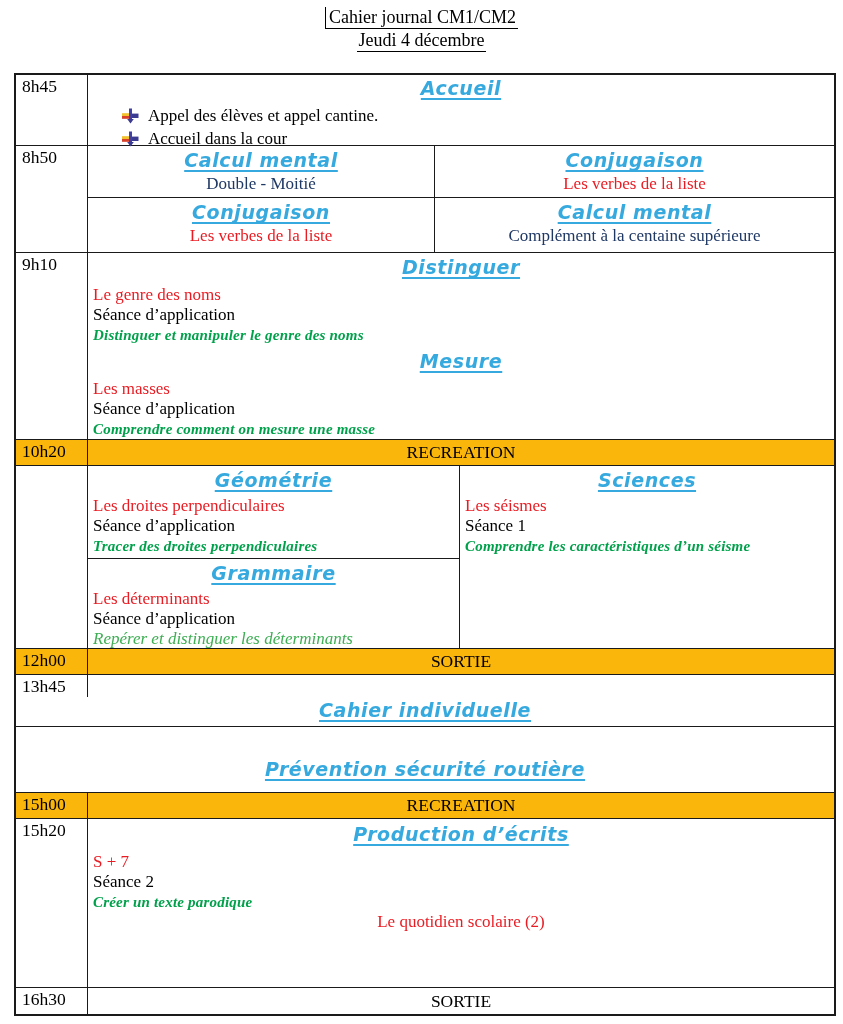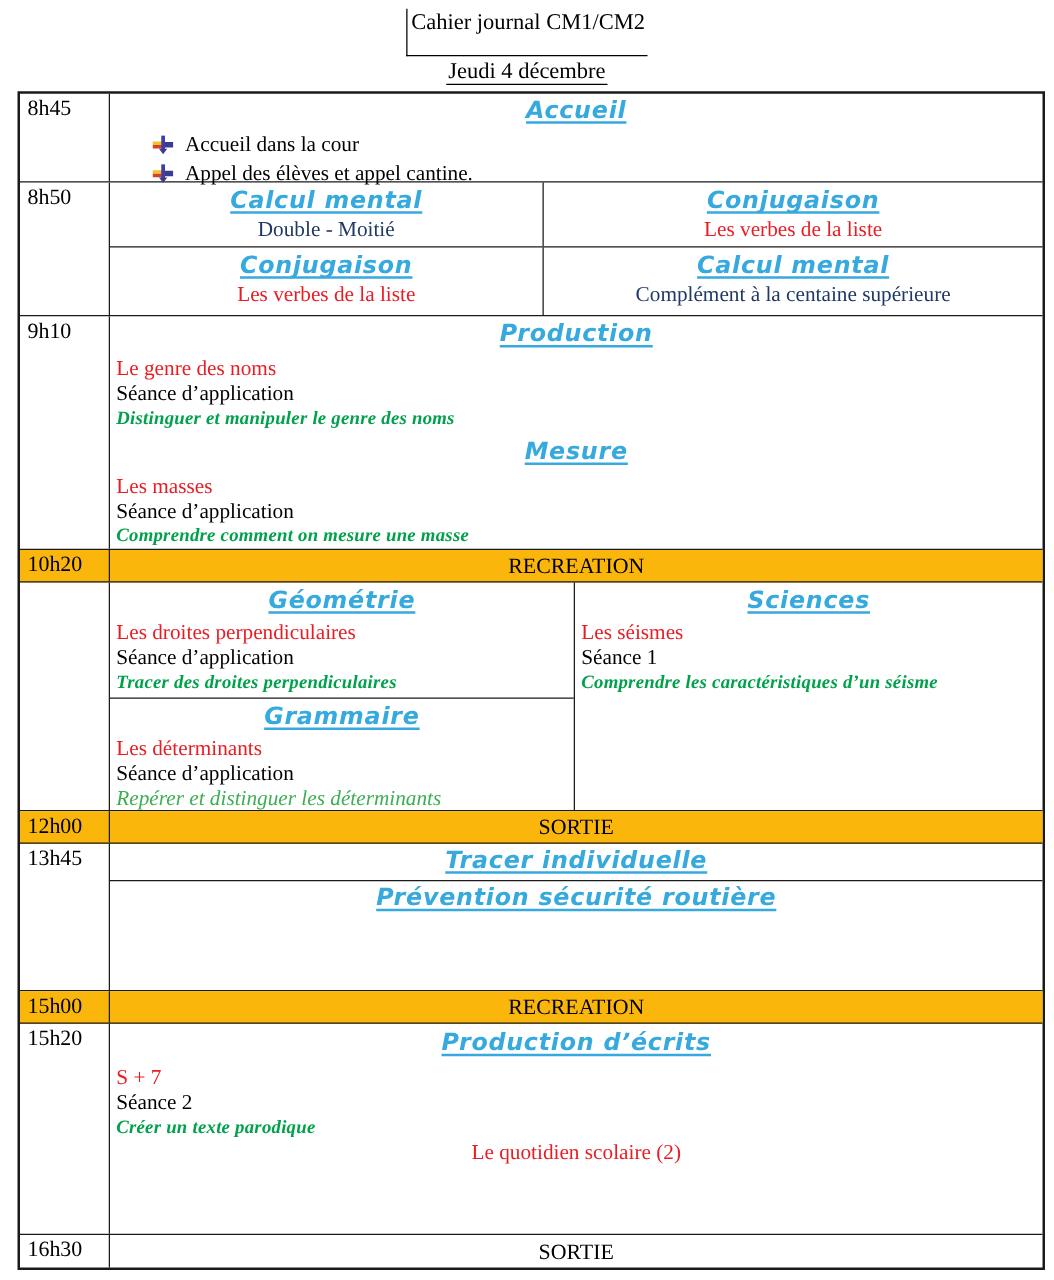--- a/index.html
+++ b/index.html
@@ -12,21 +12,21 @@
   }
   .page { position: relative; width: 843px; height: 1024px; }
 
   
   .doc-header { text-align: center; padding-top: 7px; }
   .doc-title {
     display: inline-block;
     font-size: 18px; line-height: 21px;
     border-bottom: 1.6px solid #000;
     border-left: 1.6px solid #000;
-    padding: 0 2px 16px 3px;
+    padding: 0 2px 0 3px;
   }
   .doc-date {
     display: inline-block;
     font-size: 18px; line-height: 21px;
     border-bottom: 1.6px solid #000;
     padding: 0 2px;
     margin-top: 1px;
   }
 
   
@@ -97,23 +97,23 @@
   .band-label { flex: 1; text-align: center; font-size: 17.5px; line-height: 25px; }
 
   .row-geo { height: 182px; }
   .geo-left { width: 372px; border-right: 1.5px solid #1a1a1a; box-sizing: border-box; }
   .geo-right { flex: 1; }
   .sub-geometrie { height: 93px; border-bottom: 1.5px solid #1a1a1a; box-sizing: border-box; padding-top: 1px; }
   .sub-grammaire { padding-top: 1px; }
   .geo-right { padding-top: 1px; }
   .row-geo .h-blue { margin-bottom: 2px; }
 
-  .row-1345 { height: 117px; }
+  .row-1345 { height: 117px; flex-direction: column; }
   .lecture-cell { height: 30px; border-bottom: 1.5px solid #1a1a1a; box-sizing: border-box; }
-  .prevention-cell { height: 85px; display: flex; justify-content: center; }
+  .prevention-cell { height: 85px; display: flex; align-items: center; justify-content: center; }
 
   .row-1520 { height: 168px; }
   .row-1520 .h-blue { margin-top: 2px; margin-bottom: 4px; }
   .row-1520 .h-second { margin-top: 3px; margin-bottom: 1px; }
 
   .row-1630 { height: 26px; }
   .sortie-plain { flex: 1; text-align: center; font-size: 17.5px; line-height: 26px; }
 </style>
 </head>
 <body>
@@ -135,33 +135,33 @@
           <div class="bullet-row">
             <span class="bullet-icon">
               <svg width="17" height="16" viewBox="0 0 17 16">
                 <rect x="0" y="5.2" width="8.5" height="2.8" fill="#f2c12e"></rect>
                 <rect x="0" y="8" width="8.5" height="2.8" fill="#d8402a"></rect>
                 <rect x="8.5" y="5.6" width="8" height="4.4" fill="#3c3b92"></rect>
                 <rect x="7" y="0.5" width="3" height="11" fill="#413fa0"></rect>
                 <path d="M5.2 11 L11.8 11 L8.5 15.4 Z" fill="#3c3b92"></path>
               </svg>
             </span>
-            <span class="bullet-text">Accueil dans la cour</span>
+            <span class="bullet-text">Appel des élèves et appel cantine.</span>
           </div>
           <div class="bullet-row">
             <span class="bullet-icon">
               <svg width="17" height="16" viewBox="0 0 17 16">
                 <rect x="0" y="5.2" width="8.5" height="2.8" fill="#f2c12e"></rect>
                 <rect x="0" y="8" width="8.5" height="2.8" fill="#d8402a"></rect>
                 <rect x="8.5" y="5.6" width="8" height="4.4" fill="#3c3b92"></rect>
                 <rect x="7" y="0.5" width="3" height="11" fill="#413fa0"></rect>
                 <path d="M5.2 11 L11.8 11 L8.5 15.4 Z" fill="#3c3b92"></path>
               </svg>
             </span>
-            <span class="bullet-text">Appel des élèves et appel cantine.</span>
+            <span class="bullet-text">Accueil dans la cour</span>
           </div>
         </div>
       </div>
     </div>
 
     <div class="row row-850">
       <div class="time">8h50</div>
       <div class="content">
         <div class="split">
           <div class="col-a">
@@ -184,21 +184,21 @@
               <div class="t-line t-navy t-center">Complément à la centaine supérieure</div>
             </div>
           </div>
         </div>
       </div>
     </div>
 
     <div class="row row-910">
       <div class="time">9h10</div>
       <div class="content">
-        <div class="h-blue">Production</div>
+        <div class="h-blue">Distinguer</div>
         <div class="t-line t-red">Le genre des noms</div>
         <div class="t-line">Séance d’application</div>
         <div class="obj">Distinguer et manipuler le genre des noms</div>
         <div class="h-blue h-second">Mesure</div>
         <div class="t-line t-red">Les masses</div>
         <div class="t-line">Séance d’application</div>
         <div class="obj">Comprendre comment on mesure une masse</div>
       </div>
     </div>
 
@@ -237,21 +237,21 @@
 
     <div class="row band">
       <div class="time">12h00</div>
       <div class="band-label">SORTIE</div>
     </div>
 
     <div class="row row-1345">
       <div class="time">13h45</div>
       <div class="content">
         <div class="lecture-cell">
-          <div class="h-blue">Tracer individuelle</div>
+          <div class="h-blue">Cahier individuelle</div>
         </div>
         <div class="prevention-cell">
           <div class="h-blue">Prévention sécurité routière</div>
         </div>
       </div>
     </div>
 
     <div class="row band">
       <div class="time">15h00</div>
       <div class="band-label">RECREATION</div>

